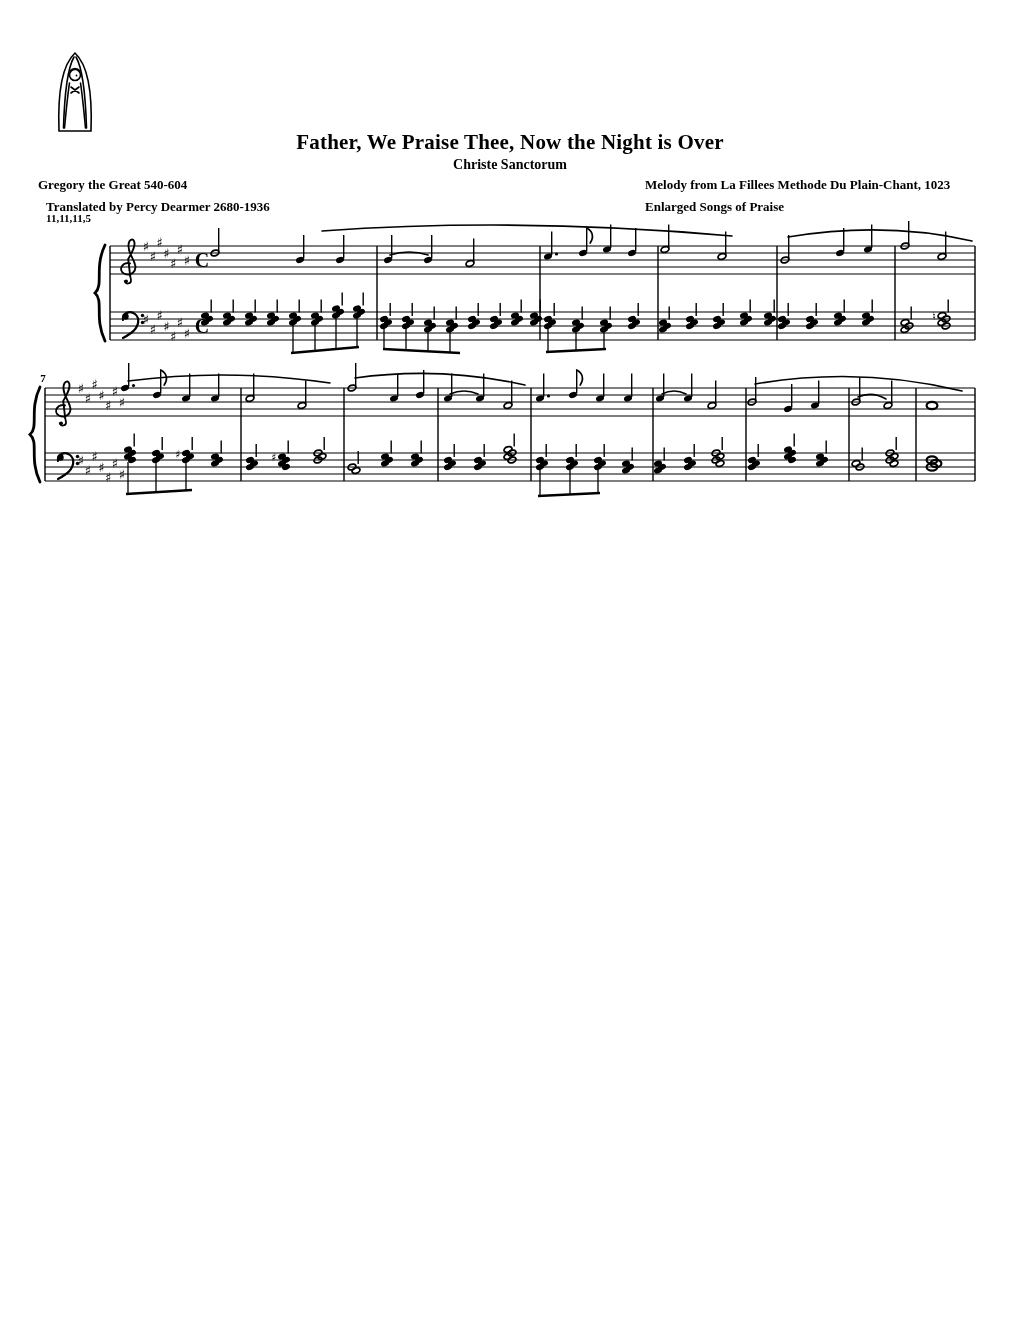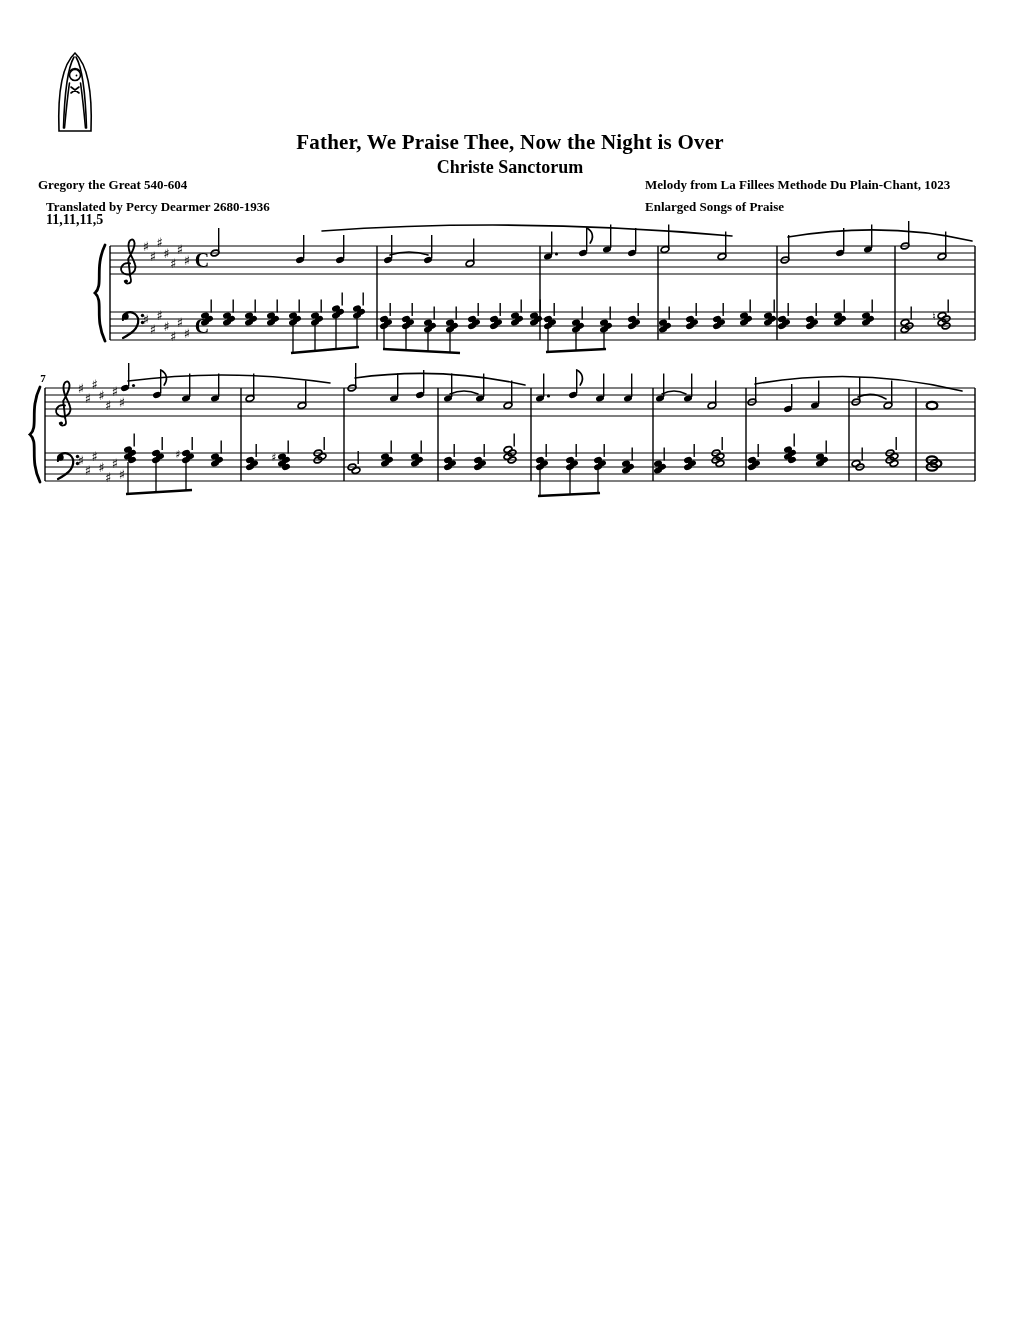--- a/index.html
+++ b/index.html
@@ -1,24 +1,24 @@
 <!DOCTYPE html>
 <html><head>
 <meta charset="utf-8">
 <style>
   html,body{margin:0;padding:0;background:#fff;}
   #page{position:relative;width:1020px;height:1320px;background:#fff;overflow:hidden;
         font-family:"Liberation Serif","DejaVu Serif",serif;color:#000;}
   .abs{position:absolute;}
   #title{left:0;right:0;top:130px;text-align:center;font-size:21px;font-weight:bold;letter-spacing:.2px;}
-  #subtitle{left:0;right:0;top:157px;text-align:center;font-size:18px;font-weight:bold;}
+  #subtitle{left:0;right:0;top:157px;text-align:center;font-size:14px;font-weight:bold;}
   .attr{font-size:13px;font-weight:bold;white-space:nowrap;}
   #author1{left:38px;top:177px;}
   #author2{left:46px;top:199px;}
-  #meter{left:46px;top:212px;font-size:14px;}
+  #meter{left:46px;top:212px;font-size:11px;}
   #source1{left:645px;top:177px;}
   #source2{left:645px;top:199px;text-align:right;}
   #logo{left:52px;top:50px;width:46px;height:84px;}
   #score{left:0;top:0;}
 </style>
 </head>
 <body>
 <div id="page">
 
   <svg id="logo" class="abs" viewBox="0 0 46 84">

